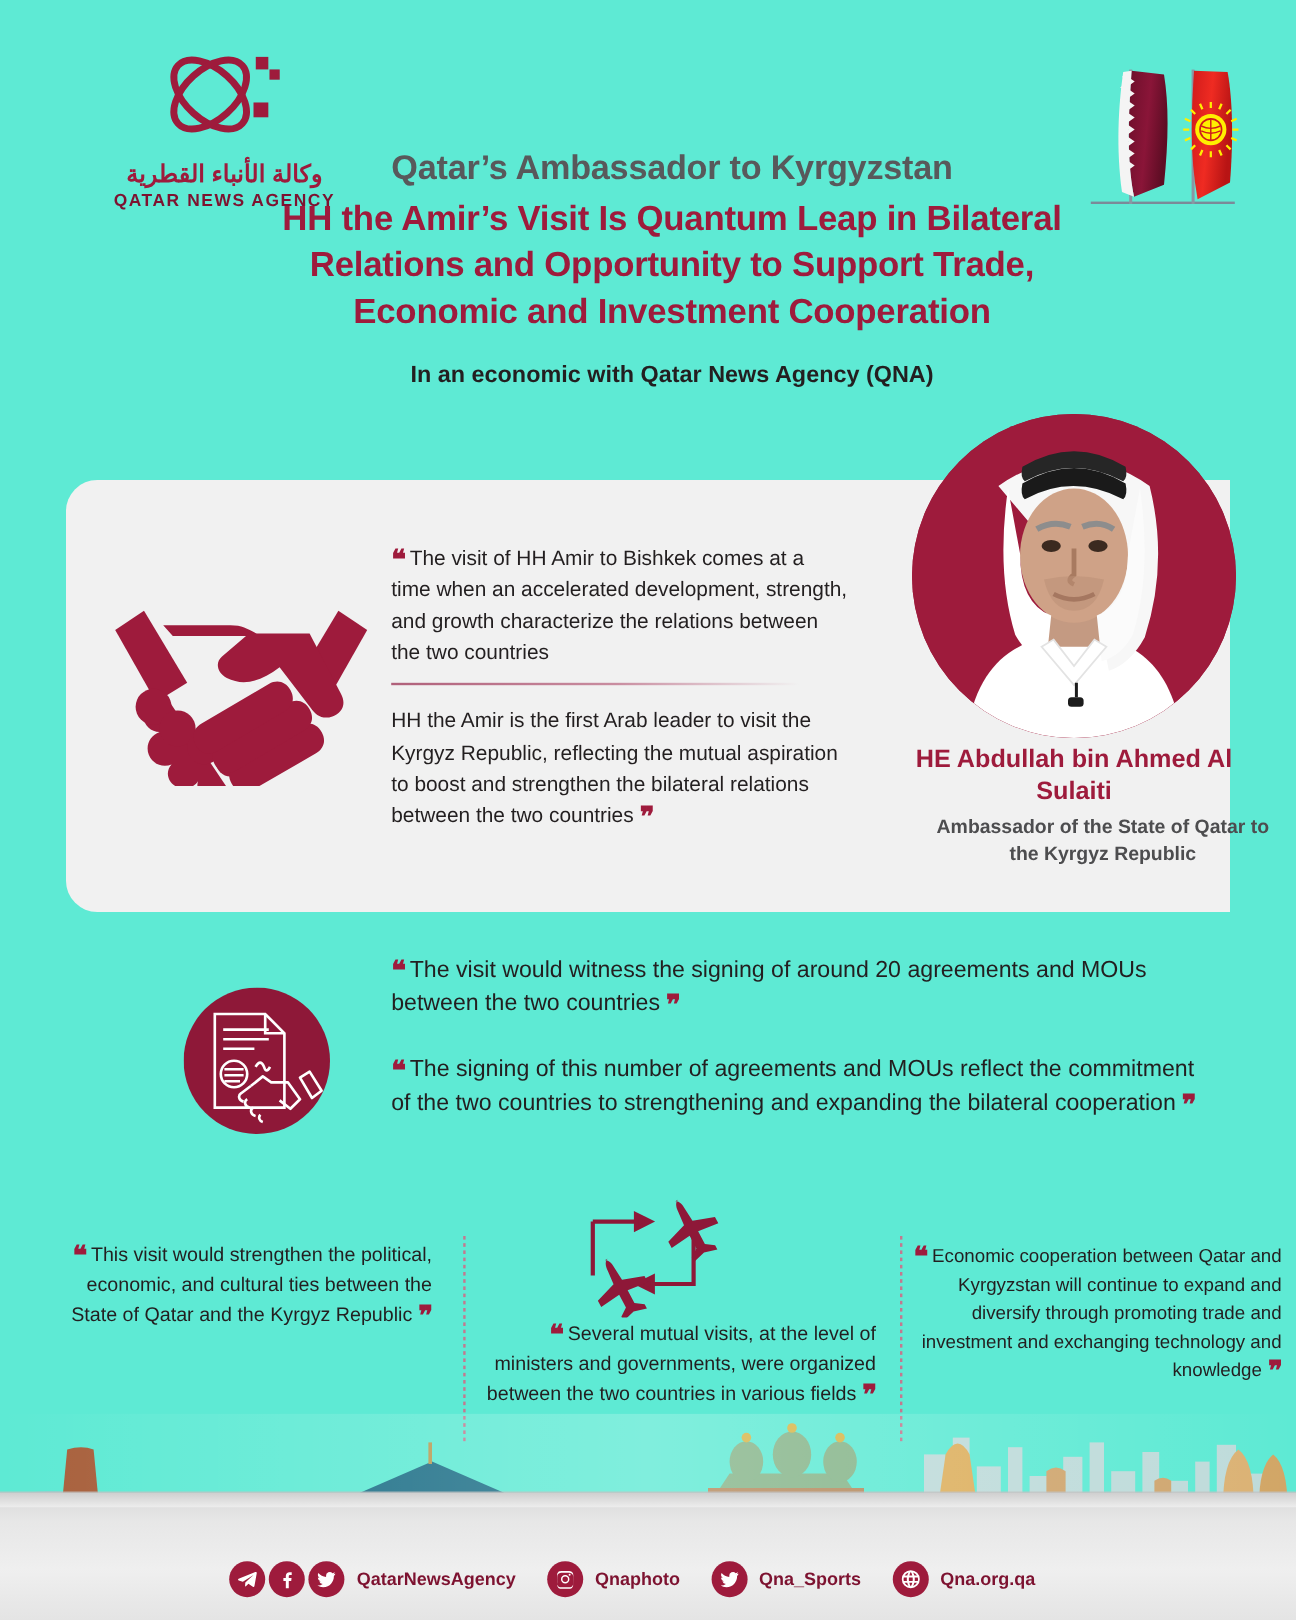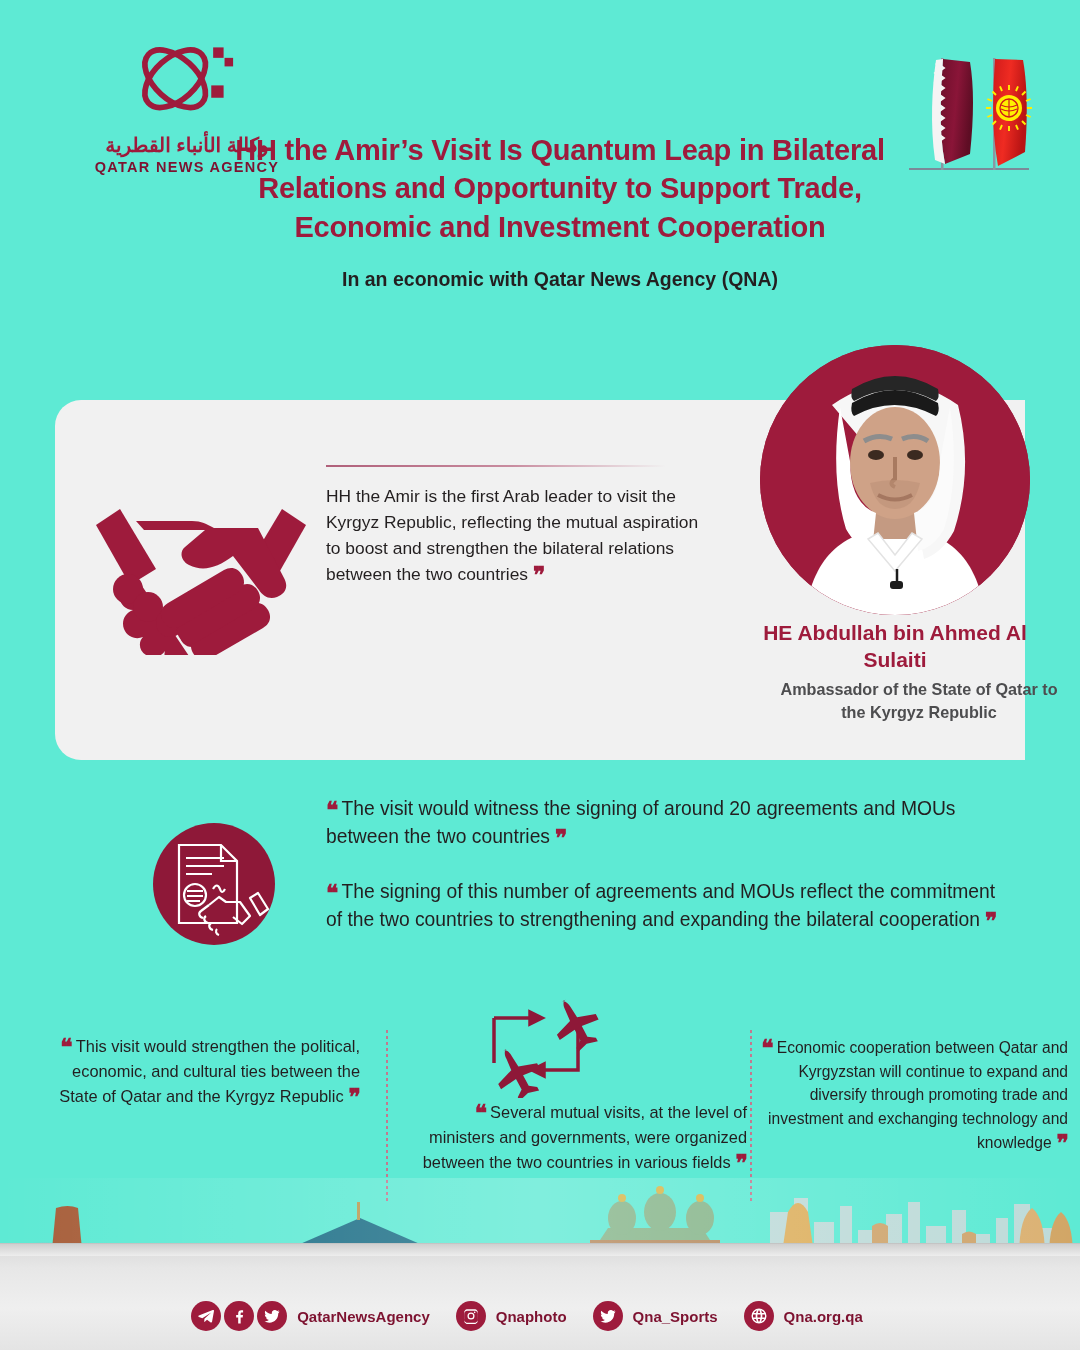--- a/index.html
+++ b/index.html
@@ -52,21 +52,21 @@
   
   .doc-icon { position:absolute; left:153px; top:823px; width:122px; height:122px; }
   .sec2 { position:absolute; left:326px; top:795px; width:690px; }
   .sec2 .q-text { font-size:19.3px; line-height:1.47; }
   .sec2 .block2 { margin-top:26px; }
 
   
   .cols { position:absolute; left:40px; top:1022px; width:1010px; height:180px; }
   .col { position:absolute; text-align:right; color:#231F20; }
   .col1 { left:10px; top:12px; width:310px; font-size:16.4px; line-height:1.52; }
-  .col2 { left:367px; top:78px; width:340px; font-size:16.4px; line-height:1.52; }
+  .col2 { left:350px; top:78px; width:340px; font-size:16.4px; line-height:1.52; }
   .col3 { left:720px; top:14px; width:308px; font-size:15.6px; line-height:1.52; }
   .vdiv { position:absolute; top:8px; width:2px; height:172px;
           background-image: linear-gradient(#c3798f 55%, rgba(255,255,255,0) 0%);
           background-size: 2px 6px; background-repeat: repeat-y; }
   .vdiv.d1 { left:346px; }
   .vdiv.d2 { left:710px; }
   .planes { position:absolute; left:472px; top:988px; width:128px; height:110px; }
 
   
   .skyline { position:absolute; left:0; top:1178px; width:1080px; height:112px; overflow:hidden; }
@@ -131,20 +131,21 @@
         <path d="M101 44 v-5 M101 80 v5 M83 62 h-5 M119 62 h5 M88 49 l-3.5-3.5 M114 75 l3.5 3.5 M114 49 l3.5-3.5 M88 75 l-3.5 3.5
                  M94 45 l-2-4.6 M108 79 l2 4.6 M84 69 l-4.6 2 M118 55 l4.6-2 M84 55 l-4.6-2 M118 69 l4.6 2 M94 79 l-2 4.6 M108 45 l2-4.6"></path>
       </g>
       <circle cx="101" cy="62" r="9" fill="none" stroke="#d01b1b" stroke-width="1.4"></circle>
       <path d="M93 59 q8 4 16 0 M93 63 q8 4 16 0" stroke="#d01b1b" stroke-width="1.2" fill="none"></path>
       <path d="M101 53 v18" stroke="#d01b1b" stroke-width="1.2"></path>
     </g>
   </svg>
 
   <div class="hdr">
+    <div class="kicker">Qatar’s Ambassador to Kyrgyzstan</div>
     <div class="headline">HH the Amir’s Visit Is Quantum Leap in Bilateral Relations and Opportunity to Support Trade, Economic and Investment Cooperation</div>
     <div class="subhead">In an economic with Qatar News Agency (QNA)</div>
   </div>
 
   <div class="card"></div>
 
   <svg class="handshake" viewBox="0 0 240 170">
     <g fill="#9E1B3C">
       <path d="M16 40 L40 24 L76 84 L50 100 Z"></path>
       <path d="M226 40 L202 24 L166 84 L192 100 Z"></path>
@@ -156,20 +157,23 @@
         <circle cx="68" cy="122" r="15"></circle>
       <circle cx="90" cy="138" r="14"></circle>
         <circle cx="112" cy="150" r="12"></circle>
       <path d="M118 150 l52 -30 c7 -4 14 -2 18 5 4 7 2 14 -5 18 l-52 30 c-7 4 -14 2 -18 -5 -4 -7 -2 -14 5 -18Z"></path>
       <path d="M104 134 l56 -33 c7 -4 14 -2 18 5 4 7 2 14 -5 18 l-56 33 c-7 4 -14 2 -18 -5 -4 -7 -2 -14 5 -18Z"></path>
       <path d="M88 118 l56 -33 c7 -4 14 -2 18 5 4 7 2 14 -5 18 l-56 33 c-7 4 -14 2 -18 -5 -4 -7 -2 -14 5 -18Z"></path>
     </g>
   </svg>
 
   <div class="card-quotes">
+    <div class="q-text">
+      <span class="qm open">❝</span><span>The visit of HH Amir to Bishkek comes at a time when an accelerated development, strength, and growth characterize the relations between the two countries</span>
+    </div>
     <div class="q-sep"></div>
     <div class="q-text">
       <span>HH the Amir is the first Arab leader to visit the Kyrgyz Republic, reflecting the mutual aspiration to boost and strengthen the bilateral relations between the two countries</span><span class="qm close">❞</span>
     </div>
   </div>
 
   <div class="portrait-wrap">
     <div class="portrait-circle">
       <svg viewBox="0 0 270 270" width="270" height="270">
         <rect x="0" y="0" width="270" height="270" fill="#9E1B3C"></rect>

